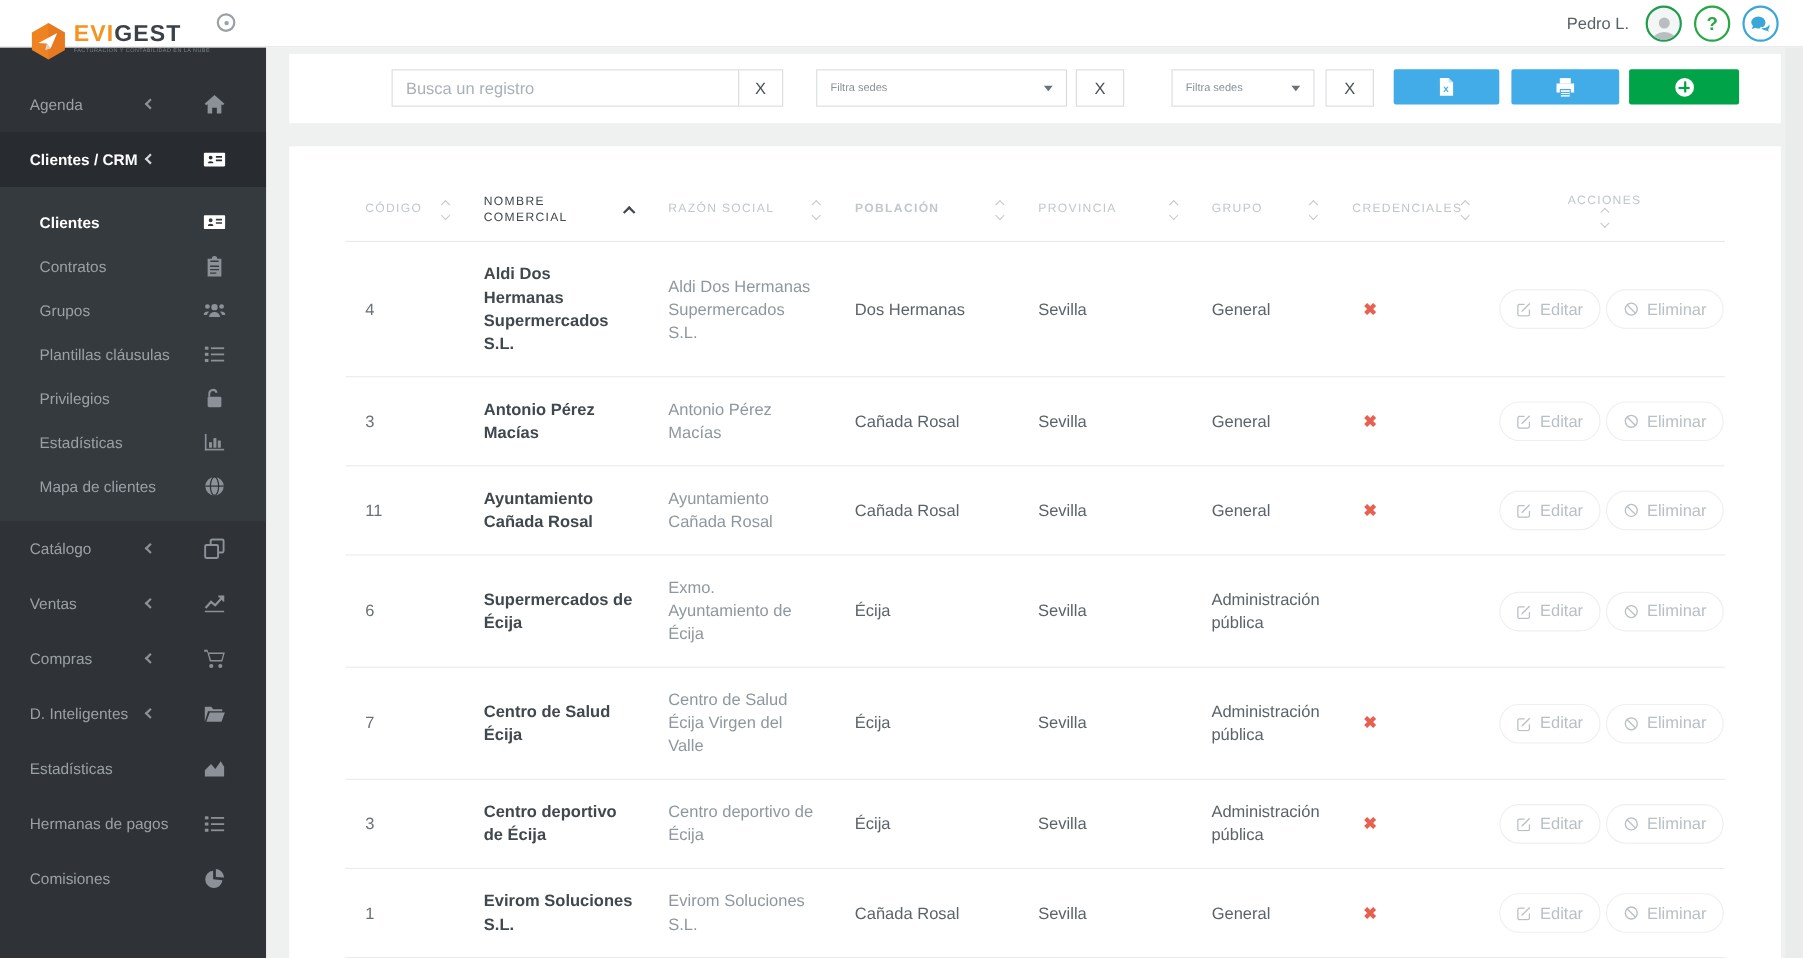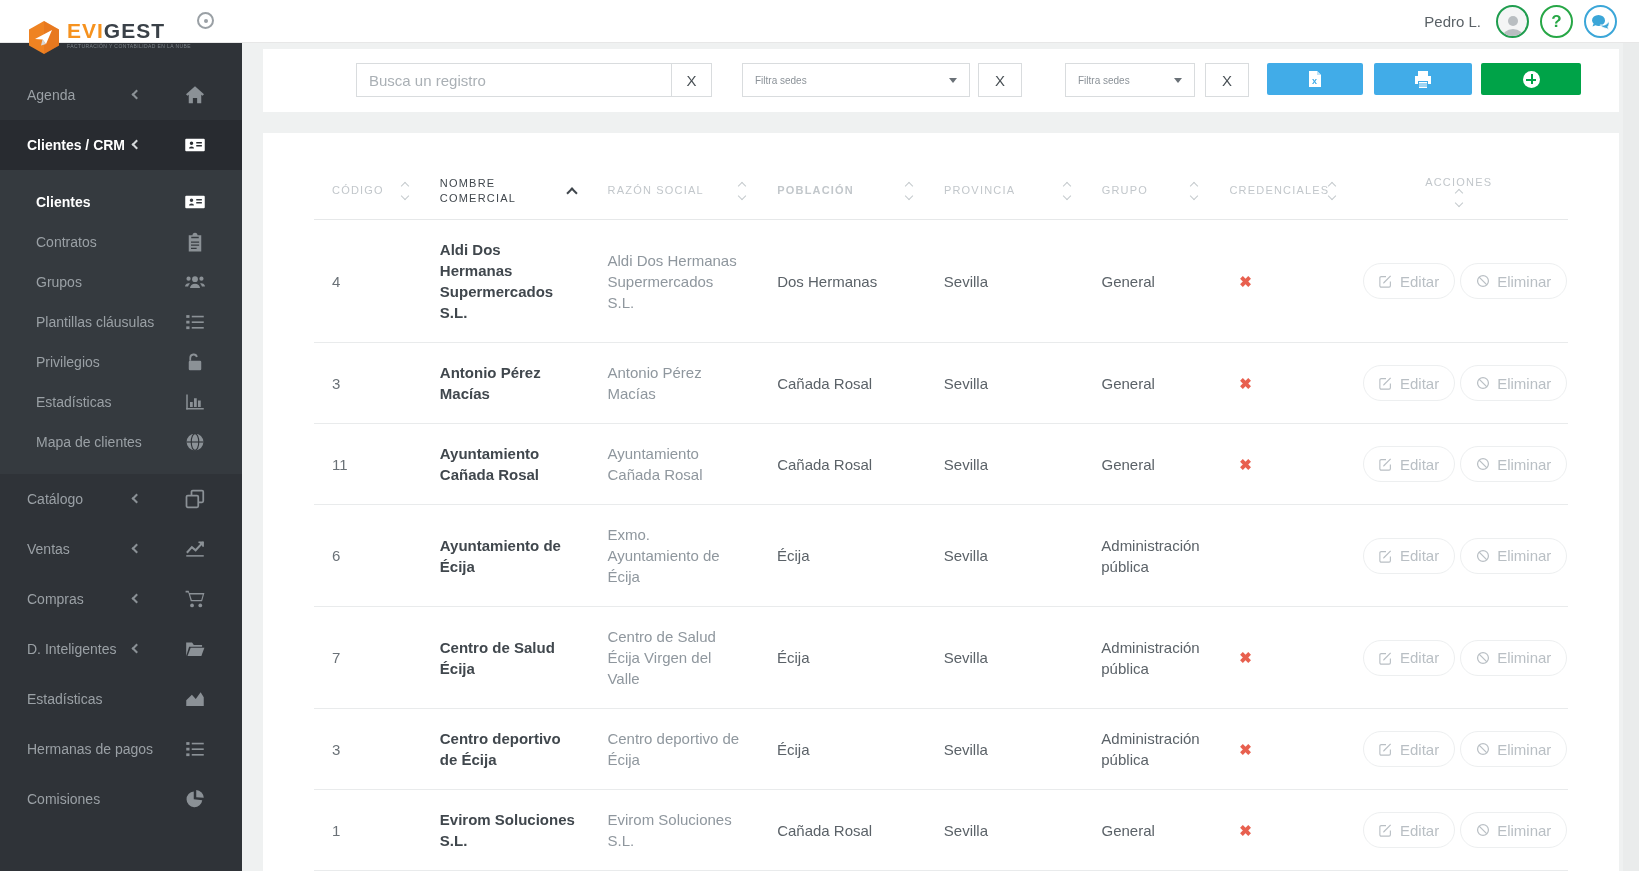--- a/index.html
+++ b/index.html
@@ -506,21 +506,21 @@
                   <circle cx="8" cy="8" r="6.2"></circle>
                   <line x1="3.6" y1="3.6" x2="12.4" y2="12.4"></line>
                 </svg>
               </span>
               <span>Eliminar</span>
             </button>
           </div>
         </div>
         <div class="trow">
           <div class="td td-code" style="width: 108px;"><span>6</span></div>
-          <div class="td td-name" style="width: 168px;"><span class="inner">Ayuntamiento de Écija</span></div>
+          <div class="td td-name" style="width: 168px;"><span class="inner">Supermercados de Écija</span></div>
           <div class="td td-legal" style="width: 170px;"><span class="inner">Exmo. Ayuntamiento de Écija</span></div>
           <div class="td td-city" style="width: 167px;"><span>Écija</span></div>
           <div class="td td-prov" style="width: 158px;"><span>Sevilla</span></div>
           <div class="td td-group" style="width: 128px;"><span class="inner">Administración pública</span></div>
           <div class="td" style="width: 134px;"><span class="cred-ok"></span></div>
           <div class="td actions" style="width: 223px;">
             <button class="pill">
               <span style="display: flex;">
                 <svg viewBox="0 0 16 16" fill="none" stroke="currentColor" stroke-width="1.3">
                   <path d="M13 8.5 v5 a1.5 1.5 0 0 1 -1.5 1.5 h-9 A1.5 1.5 0 0 1 1 13.5 v-9 A1.5 1.5 0 0 1 2.5 3 H8"></path>

